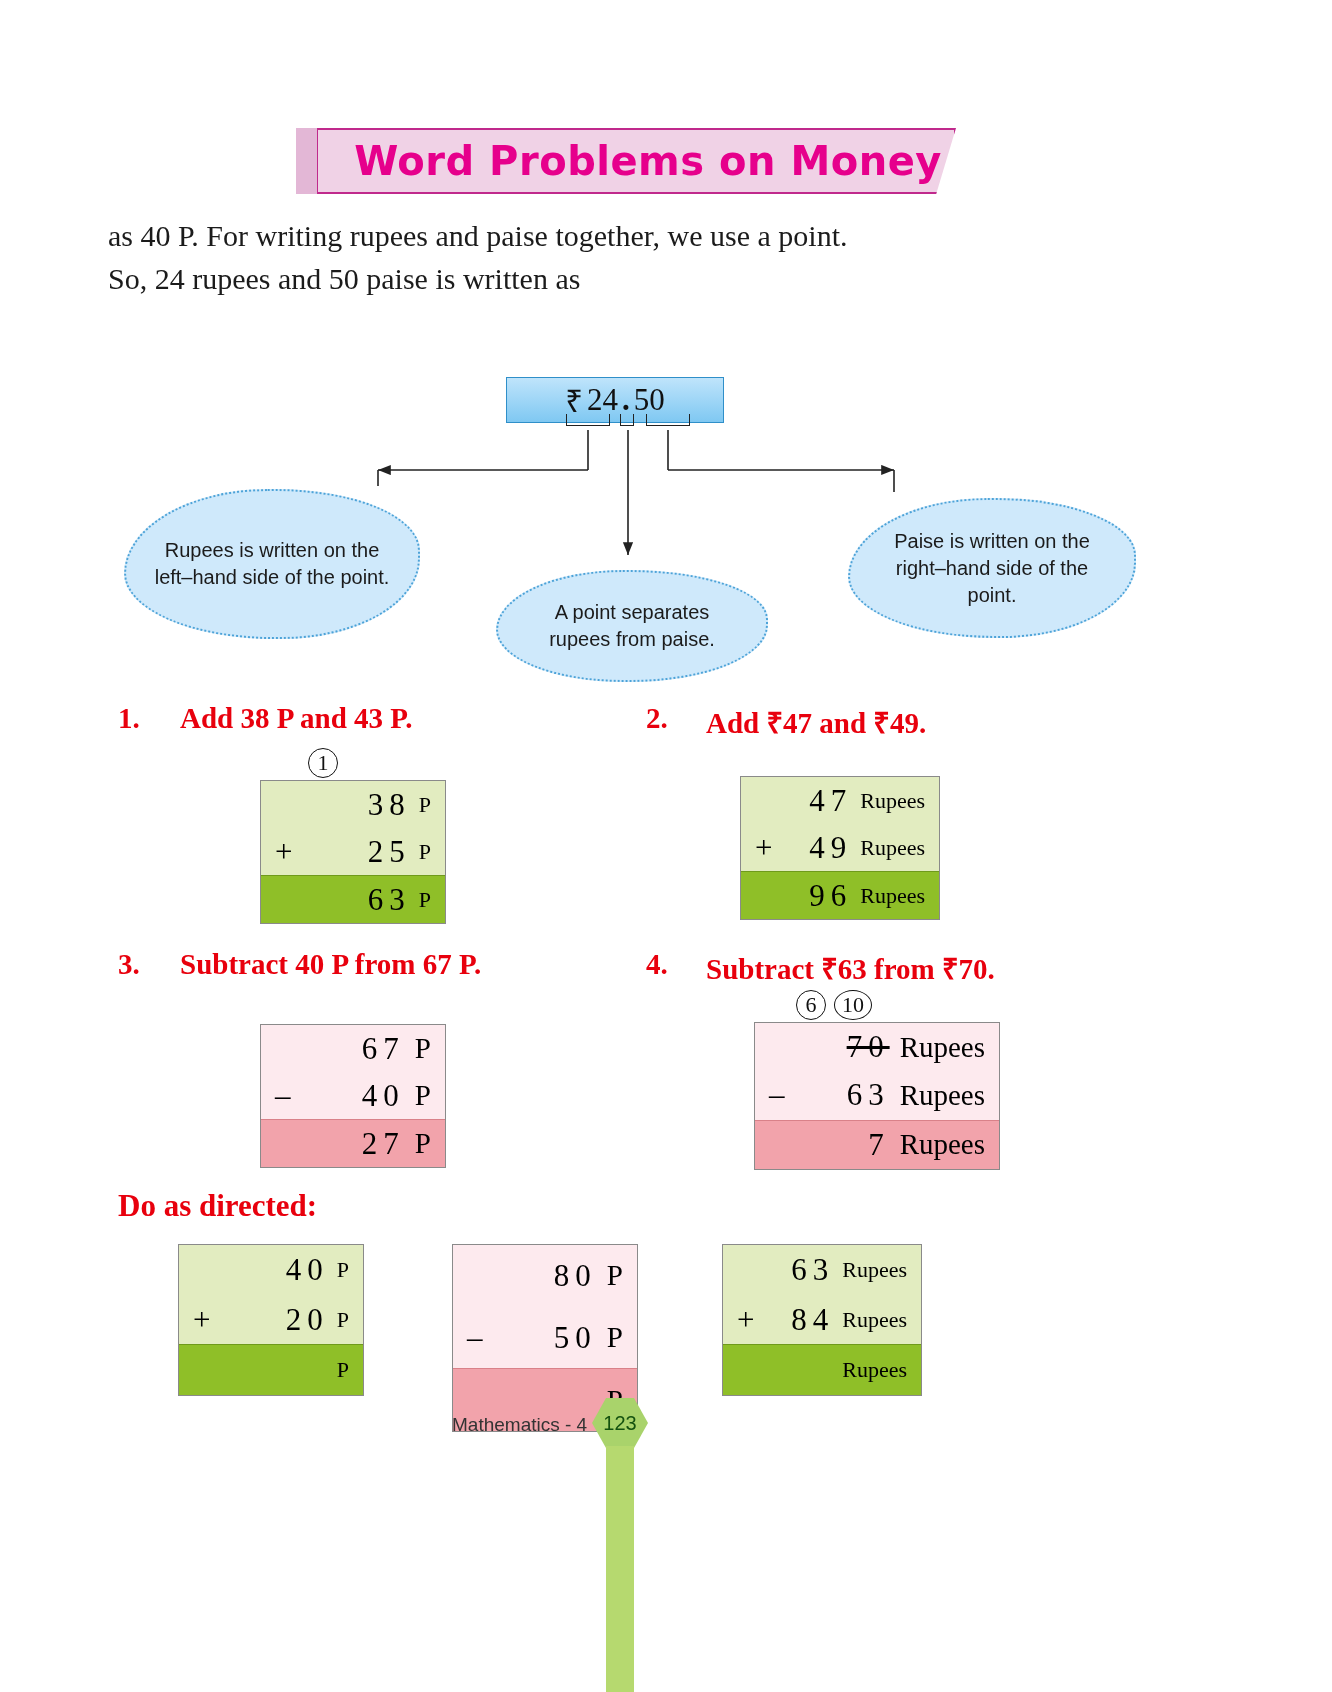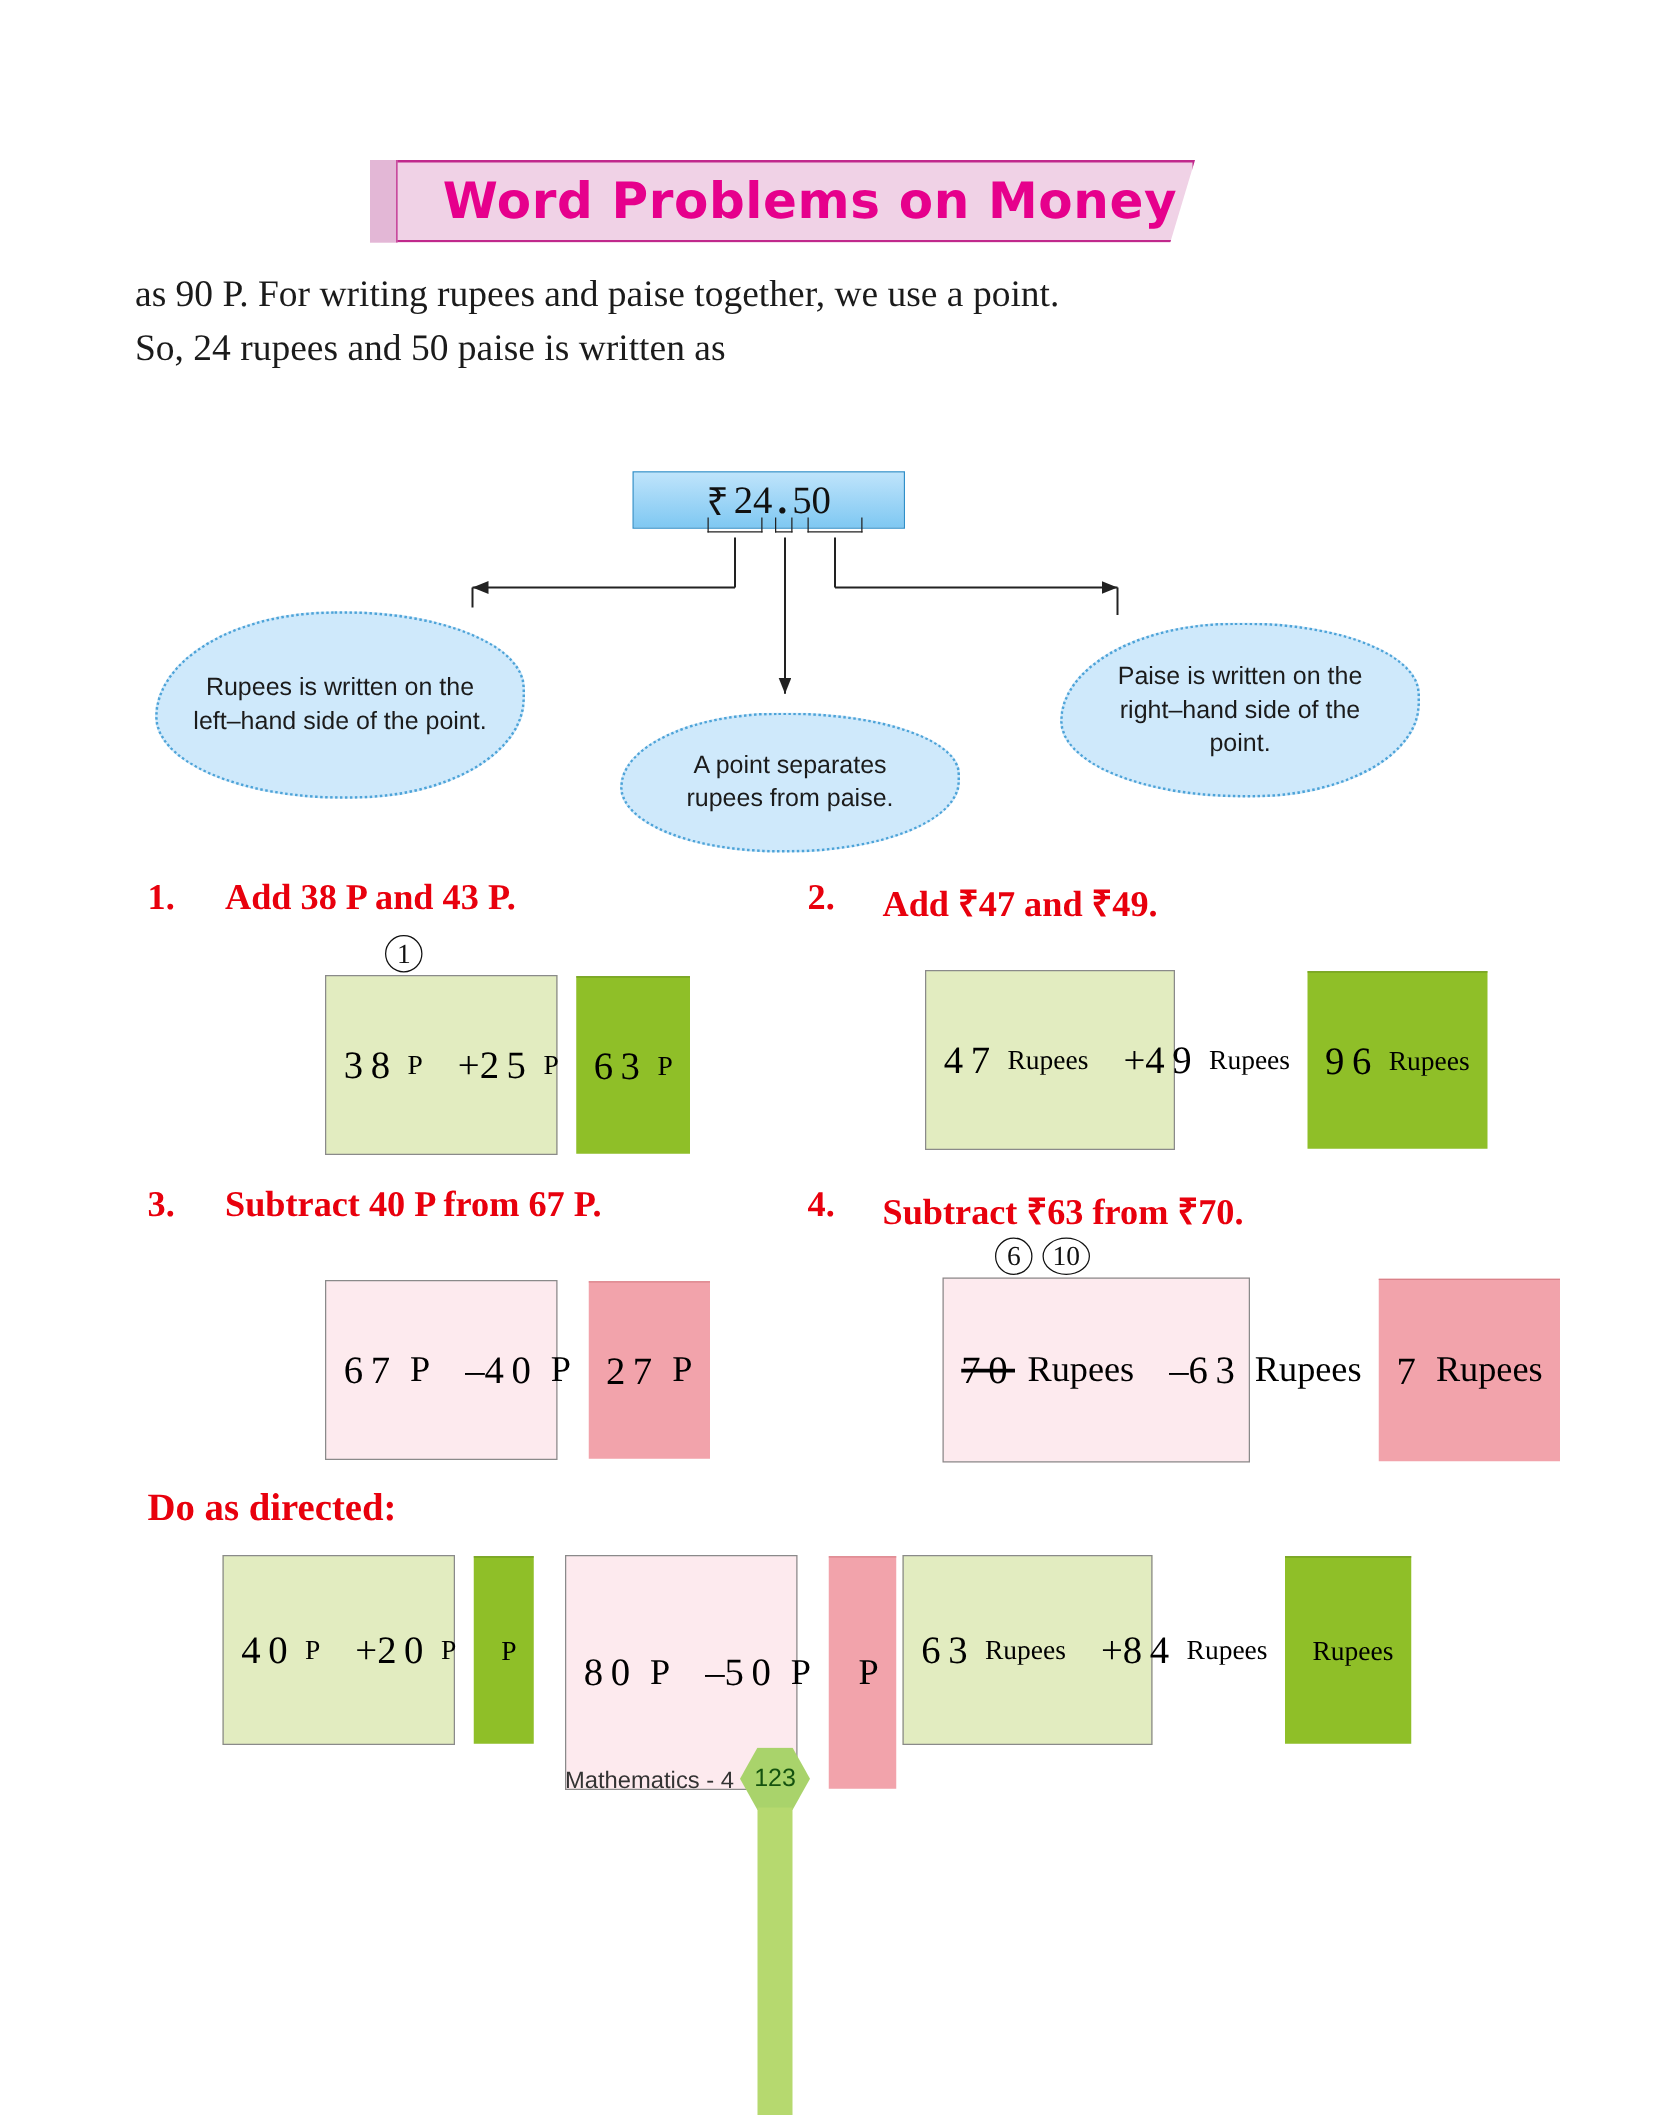--- a/index.html
+++ b/index.html
@@ -152,20 +152,21 @@
     font-weight: bold;
     font-size: 31px;
     color: #e8000d;
   }
 
   
   .sumbox {
     position: absolute;
     border: 1px solid #8a8a8a;
     display: flex;
+    flex-direction: column;
     font-family: "Liberation Serif", serif;
   }
   .sumbox .row {
     display: flex;
     align-items: center;
     justify-content: flex-end;
     flex: 1;
     padding: 0 14px;
     white-space: nowrap;
   }
@@ -248,21 +249,21 @@
 </head>
 <body>
 
 <div id="title-banner">
   <div class="band"></div>
   <div class="lefttab"></div>
   <div class="title-text">Word Problems on Money</div>
 </div>
 
 <div id="intro">
-  <div class="line">as 90 P. For writing rupees and paise together, we use a point.</div>
+  <div class="line">as 40 P. For writing rupees and paise together, we use a point.</div>
   <div class="line">So, 24 rupees and 50 paise is written as</div>
 </div>
 
 <div id="money-box">
   <span>₹</span>
   <span>24</span>
   <span class="dot">.</span>
   <span>50</span>
 </div>
 <div class="tick" id="tick-rupees"></div>

